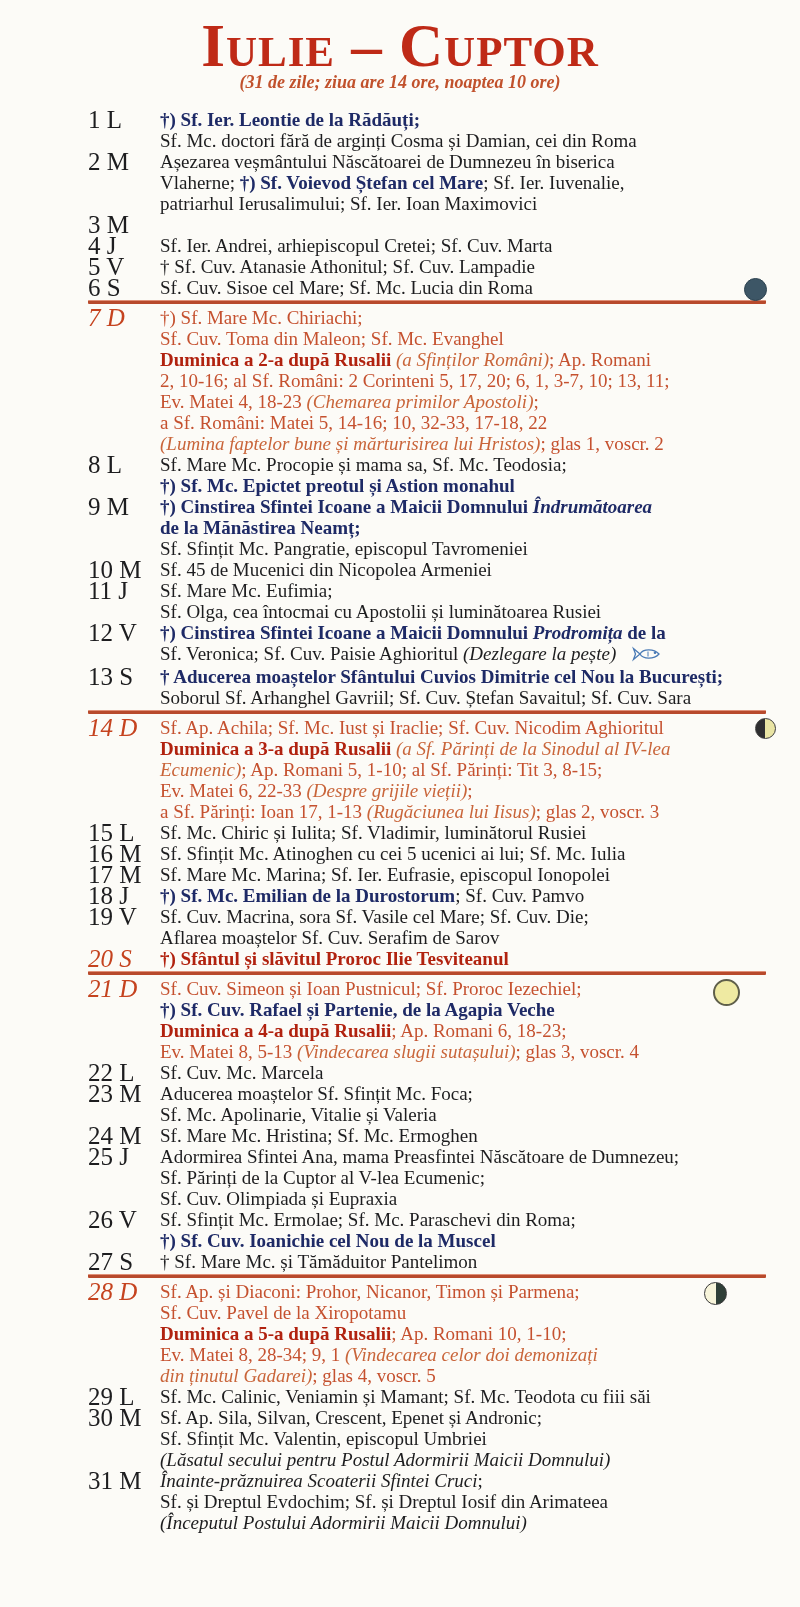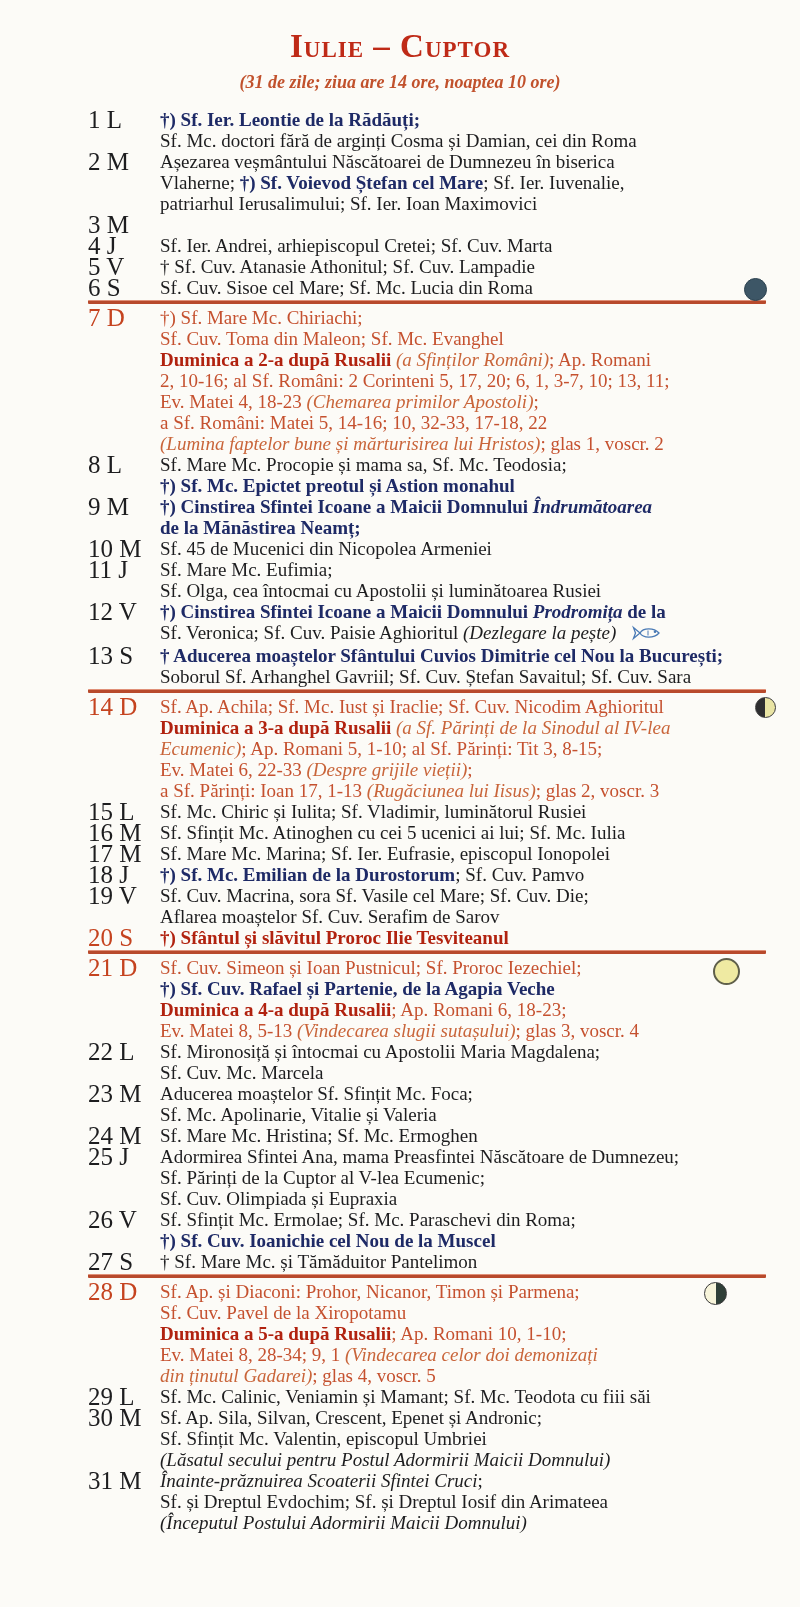--- a/index.html
+++ b/index.html
@@ -2,32 +2,32 @@
 <html><head>
 <meta charset="utf-8">
 <style>
   html,body{margin:0;padding:0;}
   .page{
     width:800px;height:1607px;background:#fcfbf7;box-sizing:border-box;
     padding-top:22px;font-family:"Liberation Serif", serif;position:relative;overflow:hidden;
   }
   header{text-align:center;margin-bottom:12px;}
   h1{
-    margin:0;font-size:33px;line-height:48px;font-weight:bold;color:#bf2a17;
+    margin:0;font-size:61px;line-height:48px;font-weight:bold;color:#bf2a17;
     font-variant:small-caps;letter-spacing:1px;
   }
   .subtitle{
     margin-top:2px;font-size:18px;font-style:italic;color:#c1512c;font-weight:bold;
   }
   .body{padding:4px 34px 0 88px;}
   .entry{display:flex;align-items:flex-start;}
   .day{
     flex:0 0 72px;font-size:25px;line-height:21px;color:#1d1d1f;white-space:nowrap;
   }
-  .day.red{color:#c5431f;}
+  .day.red{color:#c5431f;font-style:italic;}
   .lines{flex:1;min-width:0;}
   .line{
     position:relative;font-size:19px;line-height:21px;white-space:nowrap;color:#1d1d1f;
   }
   .s-k{color:#1d1d1f;}
   .s-b{color:#1e2a66;font-weight:bold;}
   .s-bi{color:#1e2a66;font-weight:bold;font-style:italic;text-align:right;}
   .s-i{color:#1d1d1f;font-style:italic;}
   .s-r{color:#c5512f;}
   .s-dr{color:#b1220f;font-weight:bold;}
@@ -111,20 +111,21 @@
         <div class="lines">
           <div class="line"><span class="s-k">Sf. Mare Mc. Procopie și mama sa, Sf. Mc. Teodosia;</span></div>
           <div class="line"><span class="s-b">†) Sf. Mc. Epictet preotul și Astion monahul</span></div>
         </div>
       </div>
       <div class="entry">
         <div class="day">9 M</div>
         <div class="lines">
           <div class="line"><span class="s-b">†) Cinstirea Sfintei Icoane a Maicii Domnului </span><span class="s-bi">Îndrumătoarea</span></div>
           <div class="line"><span class="s-b">de la Mănăstirea Neamț;</span></div>
+          <div class="line"><span class="s-k">Sf. Sfințit Mc. Pangratie, episcopul Tavromeniei</span></div>
         </div>
       </div>
       <div class="entry">
         <div class="day">10 M</div>
         <div class="lines">
           <div class="line"><span class="s-k">Sf. 45 de Mucenici din Nicopolea Armeniei</span></div>
         </div>
       </div>
       <div class="entry">
         <div class="day">11 J</div>
@@ -206,21 +207,20 @@
         <div class="lines">
           <div class="line"><span class="s-r">Sf. Cuv. Simeon și Ioan Pustnicul; Sf. Proroc Iezechiel;</span><span class="moon full-moon"></span></div>
           <div class="line"><span class="s-b">†) Sf. Cuv. Rafael și Partenie, de la Agapia Veche</span></div>
           <div class="line"><span class="s-dr">Duminica a 4-a după Rusalii</span><span class="s-r">; Ap. Romani 6, 18-23;</span></div>
           <div class="line"><span class="s-r">Ev. Matei 8, 5-13 </span><span class="s-ri">(Vindecarea slugii sutașului)</span><span class="s-r">; glas 3, voscr. 4</span></div>
         </div>
       </div>
       <div class="entry">
         <div class="day">22 L</div>
         <div class="lines">
-          <div class="line"><span class="s-k">Sf. Mironosiță și întocmai cu Apostolii Maria Magdalena;</span></div>
           <div class="line"><span class="s-k">Sf. Cuv. Mc. Marcela</span></div>
         </div>
       </div>
       <div class="entry">
         <div class="day">23 M</div>
         <div class="lines">
           <div class="line"><span class="s-k">Aducerea moaștelor Sf. Sfințit Mc. Foca;</span></div>
           <div class="line"><span class="s-k">Sf. Mc. Apolinarie, Vitalie și Valeria</span></div>
         </div>
       </div>

